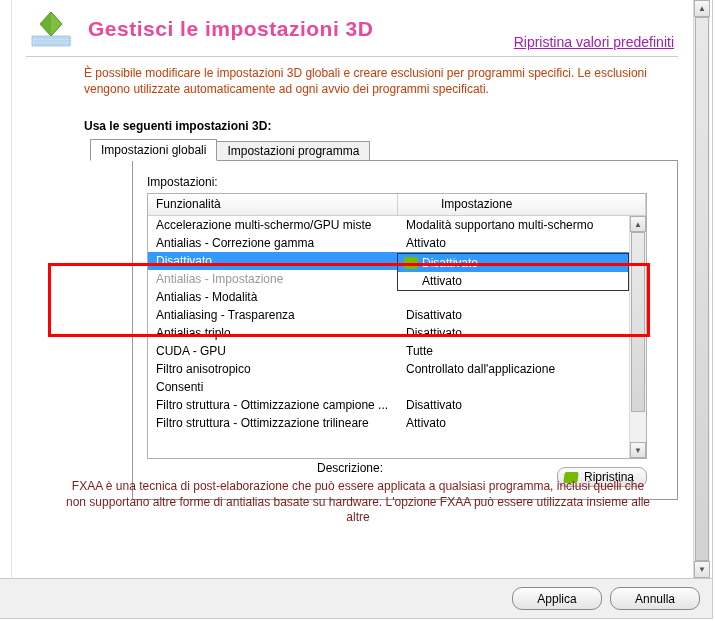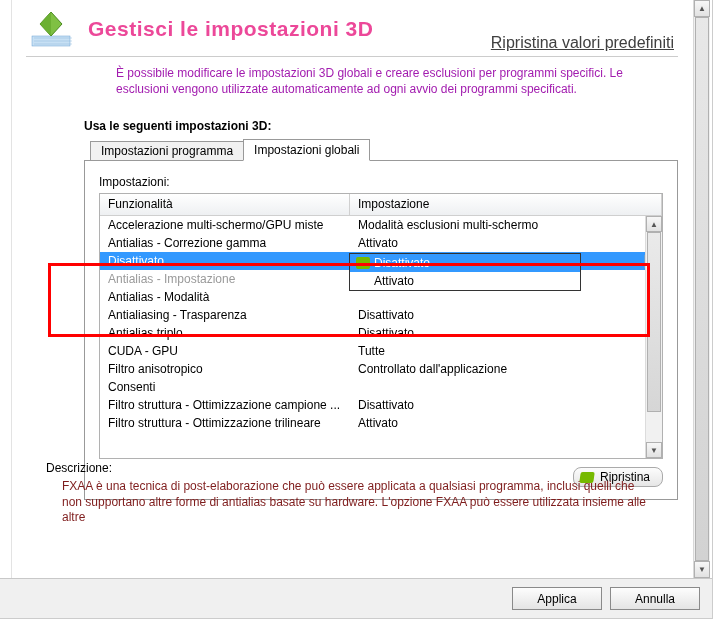--- a/index.html
+++ b/index.html
@@ -4,39 +4,39 @@
 <style>
 * { box-sizing: border-box; margin: 0; padding: 0; font-family: "Segoe UI", Tahoma, sans-serif; }
 body { background: #fff; width: 715px; height: 621px; overflow: hidden; position: relative; }
 
 .outer-container { position: absolute; left: 0; top: 0; width: 713px; height: 619px; background: #fff; border: 1px solid #ccc; border-top: none; border-left: none; }
 
 .header-section { padding: 0 14px; position: relative; }
 .header-row { display: flex; align-items: center; gap: 12px; padding-top: 4px; }
 .header-icon { width: 50px; height: 50px; display: flex; align-items: center; justify-content: center; }
 .header-title { font-size: 21px; font-weight: bold; color: #ec4899; letter-spacing: 0.5px; }
-.restore-link { position: absolute; right: 18px; top: 34px; font-size: 16px; color: #404040; text-decoration: underline; cursor: pointer; }
+.restore-link { position: absolute; right: 18px; top: 34px; font-size: 14px; color: #a21caf; text-decoration: underline; cursor: pointer; }
 .header-divider { border-bottom: 1px solid #ccc; margin-top: 2px; }
 
 .content-area { padding: 8px 14px 0 72px; }
-.intro-text { font-size: 12px; color: #a21caf; line-height: 1.35; margin-left: 32px; }
+.intro-text { font-size: 12px; color: #c2410c; line-height: 1.35; }
 
 .section-title { font-size: 12px; font-weight: bold; margin-top: 22px; margin-bottom: 6px; }
 
 .tabs-row { display: flex; align-items: flex-end; position: relative; z-index: 2; margin-left: 6px; }
 .tab { padding: 3px 10px; font-size: 12px; border: 1px solid #999; background: #fff; position: relative; margin-right: -1px; cursor: pointer; }
 .tab.active { background: #fff; border-bottom-color: #fff; z-index: 3; }
 .tab.inactive { background: #f1f1f1; padding-top: 2px; padding-bottom: 2px; }
 
-.tab-panel { border: 1px solid #999; margin-top: -1px; padding: 14px 14px 12px 14px; position: relative; }
+.tab-panel { border: 1px solid #999; margin-top: -1px; padding: 14px 30px 12px 14px; position: relative; margin-left: 48px; }
 
 .settings-label { font-size: 12px; margin-bottom: 4px; }
 
 .grid-wrapper { border: 1px solid #b1b1b1; height: 266px; position: relative; overflow: hidden; background: #fff; }
-.grid-header { display: flex; background: linear-gradient(#fff,#eef0f2); border-bottom: 1px solid #cfcfcf; height: 22px; }
+.grid-header { display: flex; background: linear-gradient(#fff,#eef0f2); border-bottom: 1px solid #cfcfcf; height: 22px; gap: 35px; }
 .grid-header-cell { font-size: 12px; padding: 3px 8px; border-right: 1px solid #d0d0d0; }
 .col-feature { width: 250px; }
 .col-setting { flex: 1; }
 
 .grid-body { position: relative; }
 .grid-row { display: flex; height: 18px; align-items: center; font-size: 12px; }
 .grid-row .cell-feature { width: 250px; padding-left: 8px; white-space: nowrap; overflow: hidden; }
 .grid-row .cell-setting { flex: 1; padding-left: 8px; white-space: nowrap; overflow: hidden; }
 .grid-row.selected { background: #3399ff; color: #fff; }
 .grid-row.disabled .cell-feature { color: #9a9a9a; }
@@ -50,26 +50,26 @@
 .scrollbar { position:absolute; right:0; top:22px; width:17px; bottom:0; background:#f1f1f1; border-left:1px solid #dcdcdc; }
 .scrollbar-btn { height:16px; background:linear-gradient(#f7f7f7,#e2e2e2); border:1px solid #b0b0b0; display:flex; align-items:center; justify-content:center; font-size:8px; color:#555; }
 .scrollbar-thumb { position:absolute; top:16px; left:1px; right:1px; height:180px; background:linear-gradient(#eaeaea,#d6d6d6); border:1px solid #b0b0b0; }
 
 .highlight-box { position:absolute; border:3px solid #ff0000; pointer-events:none; z-index:100; }
 
 .restore-btn-row { display:flex; justify-content:flex-end; margin-top:8px; }
 .ripristina-btn { font-size:12px; padding:2px 12px 2px 26px; border:1px solid #aaa; background:linear-gradient(#fcfcfc,#e6e6e6); position:relative; cursor:pointer; border-radius:8px; }
 .ripristina-btn .nv-mark { position:absolute; left:6px; top:4px; width:14px; height:11px; border-radius:2px; transform: skewX(-8deg); }
 
-.desc-section { position:absolute; left:34px; bottom:52px; right:38px; }
+.desc-section { position:absolute; left:34px; bottom:52px; right:38px;text-align:center; }
 .desc-label { font-size:12px; margin-bottom:4px; }
 .desc-text { font-size:12px; color:#7f1d1d; line-height:1.3; margin-left:16px; }
 
 .bottom-bar { position:absolute; bottom:0; left:0; right:0; height:40px; border-top:1px solid #c8c8c8; background:#f0f0f0; display:flex; align-items:center; justify-content:flex-end; gap:8px; padding-right:12px; }
-.btn { width:90px; height:23px; font-size:12px; border:1px solid #8a8a8a; background:linear-gradient(#fdfdfd,#e4e4e4); cursor:pointer; border-radius:0; }
+.btn { width:90px; height:23px; font-size:12px; border:1px solid #8a8a8a; background:linear-gradient(#fdfdfd,#e4e4e4); cursor:pointer; border-radius:10px; }
 
 .left-edge { position:absolute; left:0; top:0; width:6px; height:100%; background:#fff; border-right:1px solid #e3e3e3; }
 
 .panel-outer { position:absolute; top:0; left:6px; right:2px; bottom:40px; background:#fff; }
 
 .right-scrollbar { position:absolute; right:0; top:0; width:17px; height:100%; background:#f0f0f0; border-left:1px solid #d8d8d8; }
 .right-scrollbar .scrollbar-btn { height:17px; }
 .right-thumb { position:absolute; top:17px; left:1px; right:1px; bottom:17px; background:linear-gradient(#e8e8e8,#d2d2d2); border:1px solid #b0b0b0; }
 .sc-down { position:absolute; bottom:0; left:0; right:0; }
 </style>
@@ -96,36 +96,36 @@
         </div>
         <span class="restore-link">Ripristina valori predefiniti</span>
         <div class="header-divider"></div>
       </div>
 
       <div class="content-area">
         <div class="intro-text">È possibile modificare le impostazioni 3D globali e creare esclusioni per programmi specifici. Le esclusioni vengono utilizzate automaticamente ad ogni avvio dei programmi specificati.</div>
         <div class="section-title">Usa le seguenti impostazioni 3D:</div>
 
         <div class="tabs-row">
+          <div class="tab active">Impostazioni globali</div>
           <div class="tab inactive">Impostazioni programma</div>
-          <div class="tab active">Impostazioni globali</div>
         </div>
 
         <div class="tab-panel">
           <div class="settings-label">Impostazioni:</div>
 
           <div class="grid-wrapper">
             <div class="grid-header">
               <div class="grid-header-cell col-feature">Funzionalità</div>
               <div class="grid-header-cell col-setting">Impostazione</div>
             </div>
             <div class="grid-body" id="grid-body">
                 <div class="grid-row">
                   <div class="cell-feature">Accelerazione multi-schermo/GPU miste</div>
-                  <div class="cell-setting">Modalità esclusioni multi-schermo</div>
+                  <div class="cell-setting">Modalità supportano multi-schermo</div>
                 </div>
                 <div class="grid-row">
                   <div class="cell-feature">Antialias - Correzione gamma</div>
                   <div class="cell-setting">Attivato</div>
                 </div>
                 <div class="grid-row selected">
                   <div class="cell-setting" style="padding-right: 20px;">Disattivato<div class="combo-arrow">▼</div></div>
                 </div>
                 <div class="grid-row disabled">
                   <div class="cell-feature">Antialias - Impostazione</div>

